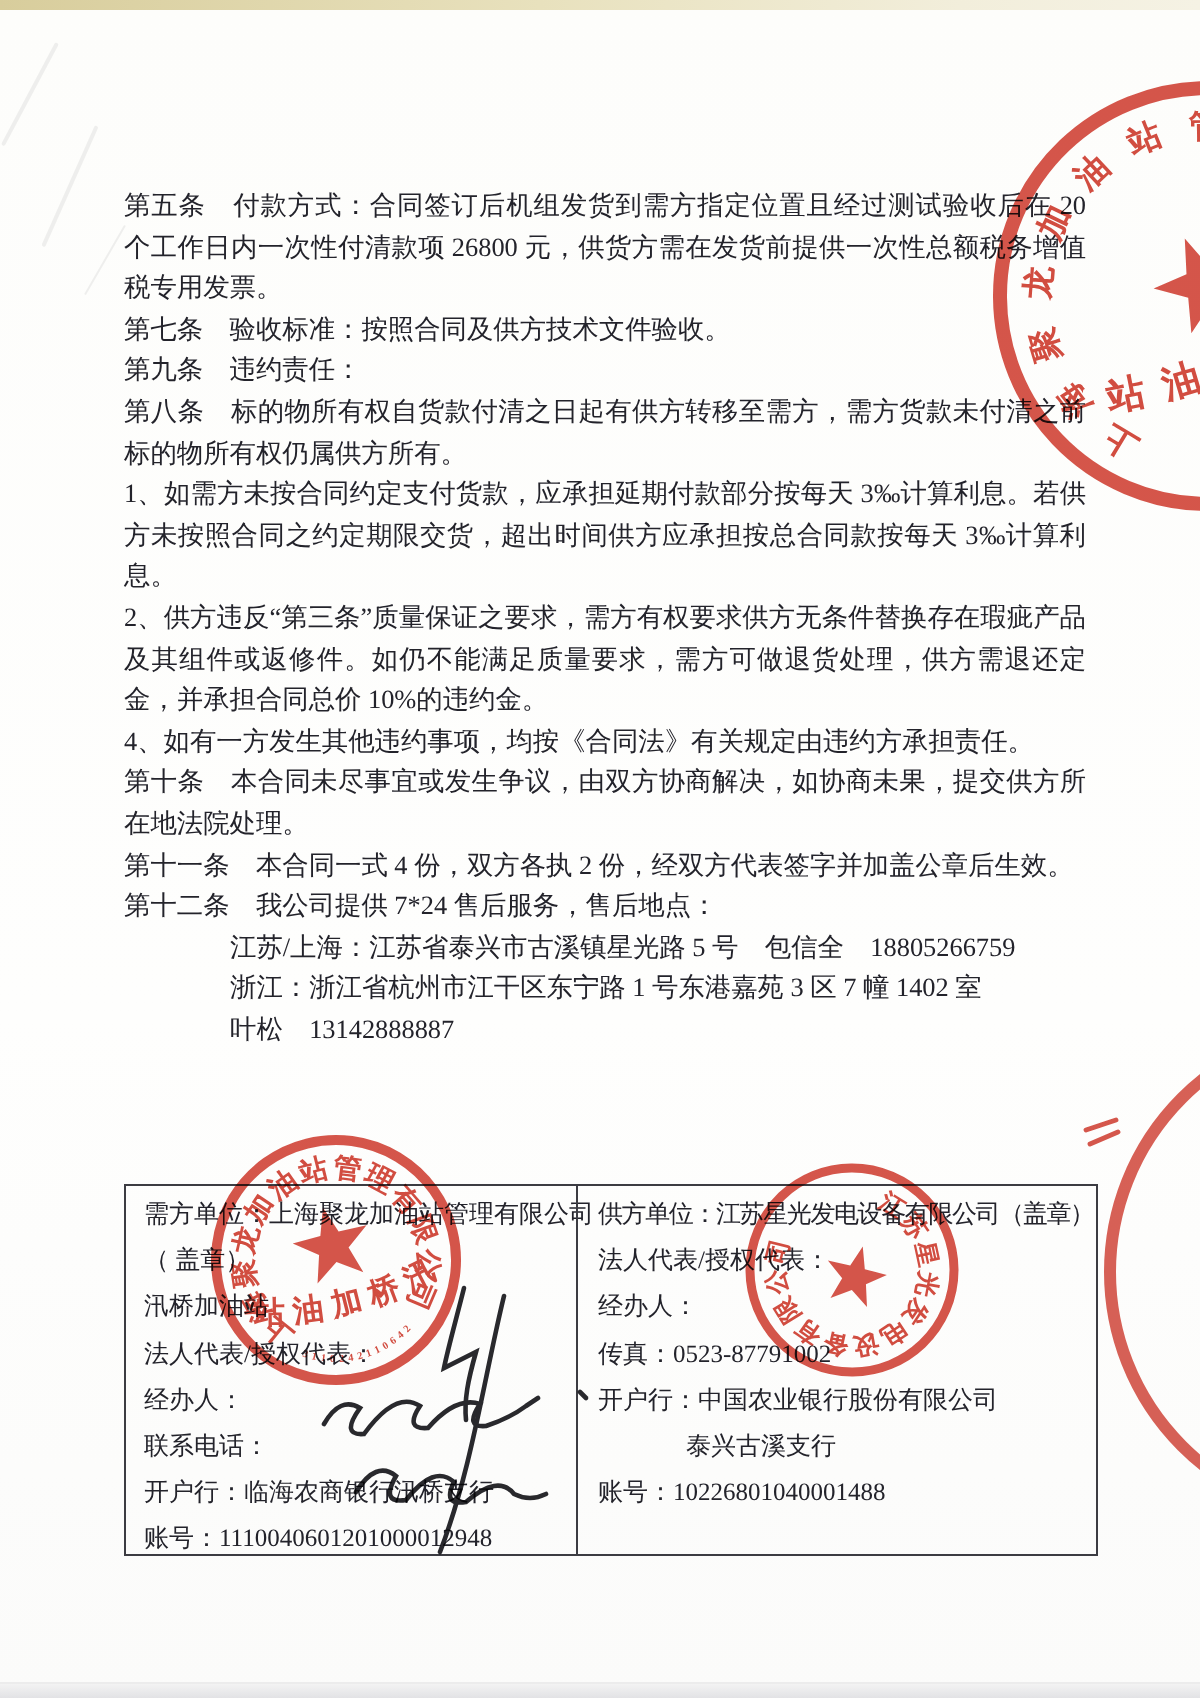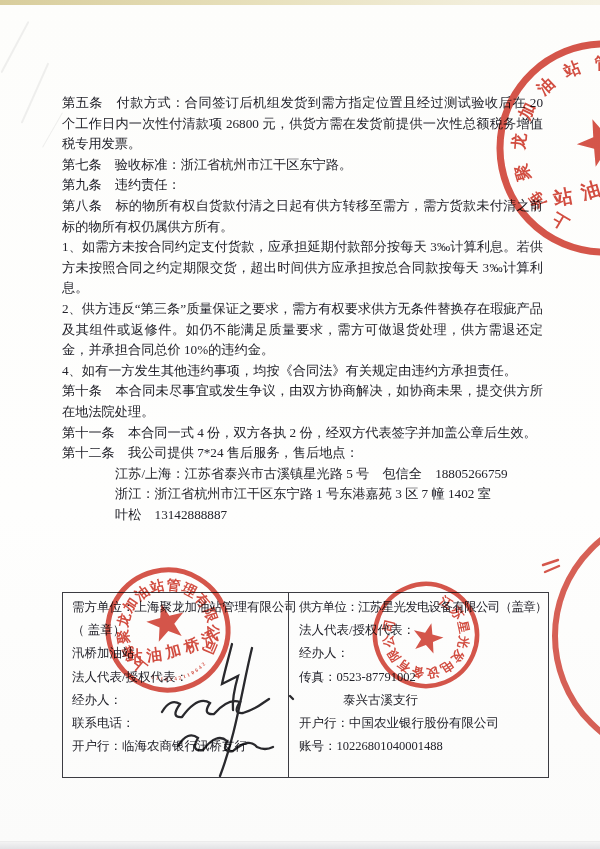--- a/index.html
+++ b/index.html
@@ -48,21 +48,21 @@
 
 <div class="page">
 
   <div class="top-strip"></div>
   <div class="crease c1"></div>
   <div class="crease c2"></div>
   <div class="crease c3"></div>
 
   <div class="contract-body">
     <p class="cl">第五条　付款方式：合同签订后机组发货到需方指定位置且经过测试验收后在 20 个工作日内一次性付清款项 26800 元，供货方需在发货前提供一次性总额税务增值税专用发票。</p>
-    <p class="cl">第七条　验收标准：浙江省杭州市江干区东宁路。</p>
+    <p class="cl">第七条　验收标准：按照合同及供方技术文件验收。</p>
     <p class="cl">第九条　违约责任：</p>
     <p class="cl">第八条　标的物所有权自货款付清之日起有供方转移至需方，需方货款未付清之前标的物所有权仍属供方所有。</p>
     <p class="cl">1、如需方未按合同约定支付货款，应承担延期付款部分按每天 3‰计算利息。若供方未按照合同之约定期限交货，超出时间供方应承担按总合同款按每天 3‰计算利息。</p>
     <p class="cl">2、供方违反“第三条”质量保证之要求，需方有权要求供方无条件替换存在瑕疵产品及其组件或返修件。如仍不能满足质量要求，需方可做退货处理，供方需退还定金，并承担合同总价 10%的违约金。</p>
     <p class="cl">4、如有一方发生其他违约事项，均按《合同法》有关规定由违约方承担责任。</p>
     <p class="cl">第十条　本合同未尽事宜或发生争议，由双方协商解决，如协商未果，提交供方所在地法院处理。</p>
     <p class="cl">第十一条　本合同一式 4 份，双方各执 2 份，经双方代表签字并加盖公章后生效。</p>
     <p class="cl">第十二条　我公司提供 7*24 售后服务，售后地点：</p>
     <p class="cl ind">江苏/上海：江苏省泰兴市古溪镇星光路 5 号　包信全　18805266759</p>
     <p class="cl ind">浙江：浙江省杭州市江干区东宁路 1 号东港嘉苑 3 区 7 幢 1402 室</p>
@@ -71,28 +71,29 @@
 
   <div class="parties-table">
     <div class="cell cell-l">
       <div class="t-line">需方单位：上海聚龙加油站管理有限公司</div>
       <div class="t-line">（ 盖章）</div>
       <div class="t-line">汛桥加油站</div>
       <div class="t-line">法人代表/授权代表：</div>
       <div class="t-line">经办人：</div>
       <div class="t-line">联系电话：</div>
       <div class="t-line">开户行：临海农商银行汛桥支行</div>
+      <div class="t-line">账号：1110040601201000012948</div>
     </div>
     <div class="cell cell-r">
       <div class="t-line">供方单位：江苏星光发电设备有限公司（盖章）</div>
       <div class="t-line">法人代表/授权代表：</div>
       <div class="t-line">经办人：</div>
       <div class="t-line">传真：0523-87791002</div>
+      <div class="t-line">开户行：中国农业银行股份有限公司</div>
       <div class="t-line indent">泰兴古溪支行</div>
-      <div class="t-line">开户行：中国农业银行股份有限公司</div>
       <div class="t-line">账号：10226801040001488</div>
     </div>
   </div>
 
   <svg class="seal seal-corner" viewBox="0 0 226 226">
       <circle cx="113" cy="113" r="104" fill="none" stroke="#cf392c" stroke-width="7" stroke-opacity="0.95"></circle>
       <polygon points="113.0,82.0 118.9,98.9 136.8,99.3 122.5,110.1 127.7,127.2 113.0,117.0 98.3,127.2 103.5,110.1 89.2,99.3 107.1,98.9" fill="#cf392c" fill-opacity="0.95"></polygon>
       <text x="113" y="28" transform="rotate(-127 113 113)" text-anchor="middle" dominant-baseline="central" font-size="16.5" fill="#cf392c" font-weight="bold">上</text>
       <text x="113" y="28" transform="rotate(-105.83333333333333 113 113)" text-anchor="middle" dominant-baseline="central" font-size="16.5" fill="#cf392c" font-weight="bold">海</text>
       <text x="113" y="28" transform="rotate(-84.66666666666666 113 113)" text-anchor="middle" dominant-baseline="central" font-size="16.5" fill="#cf392c" font-weight="bold">聚</text>

